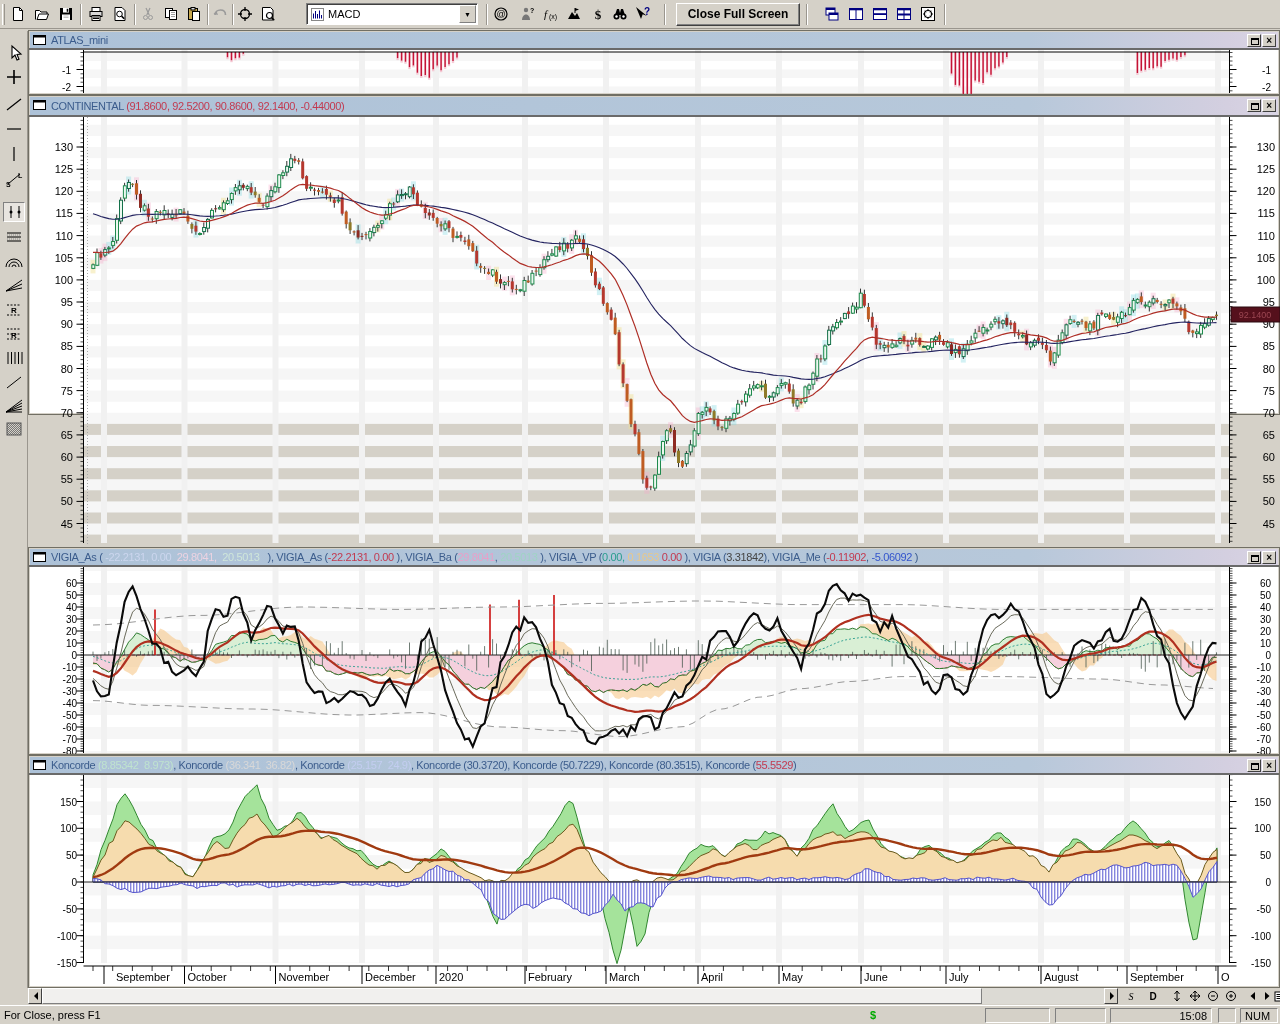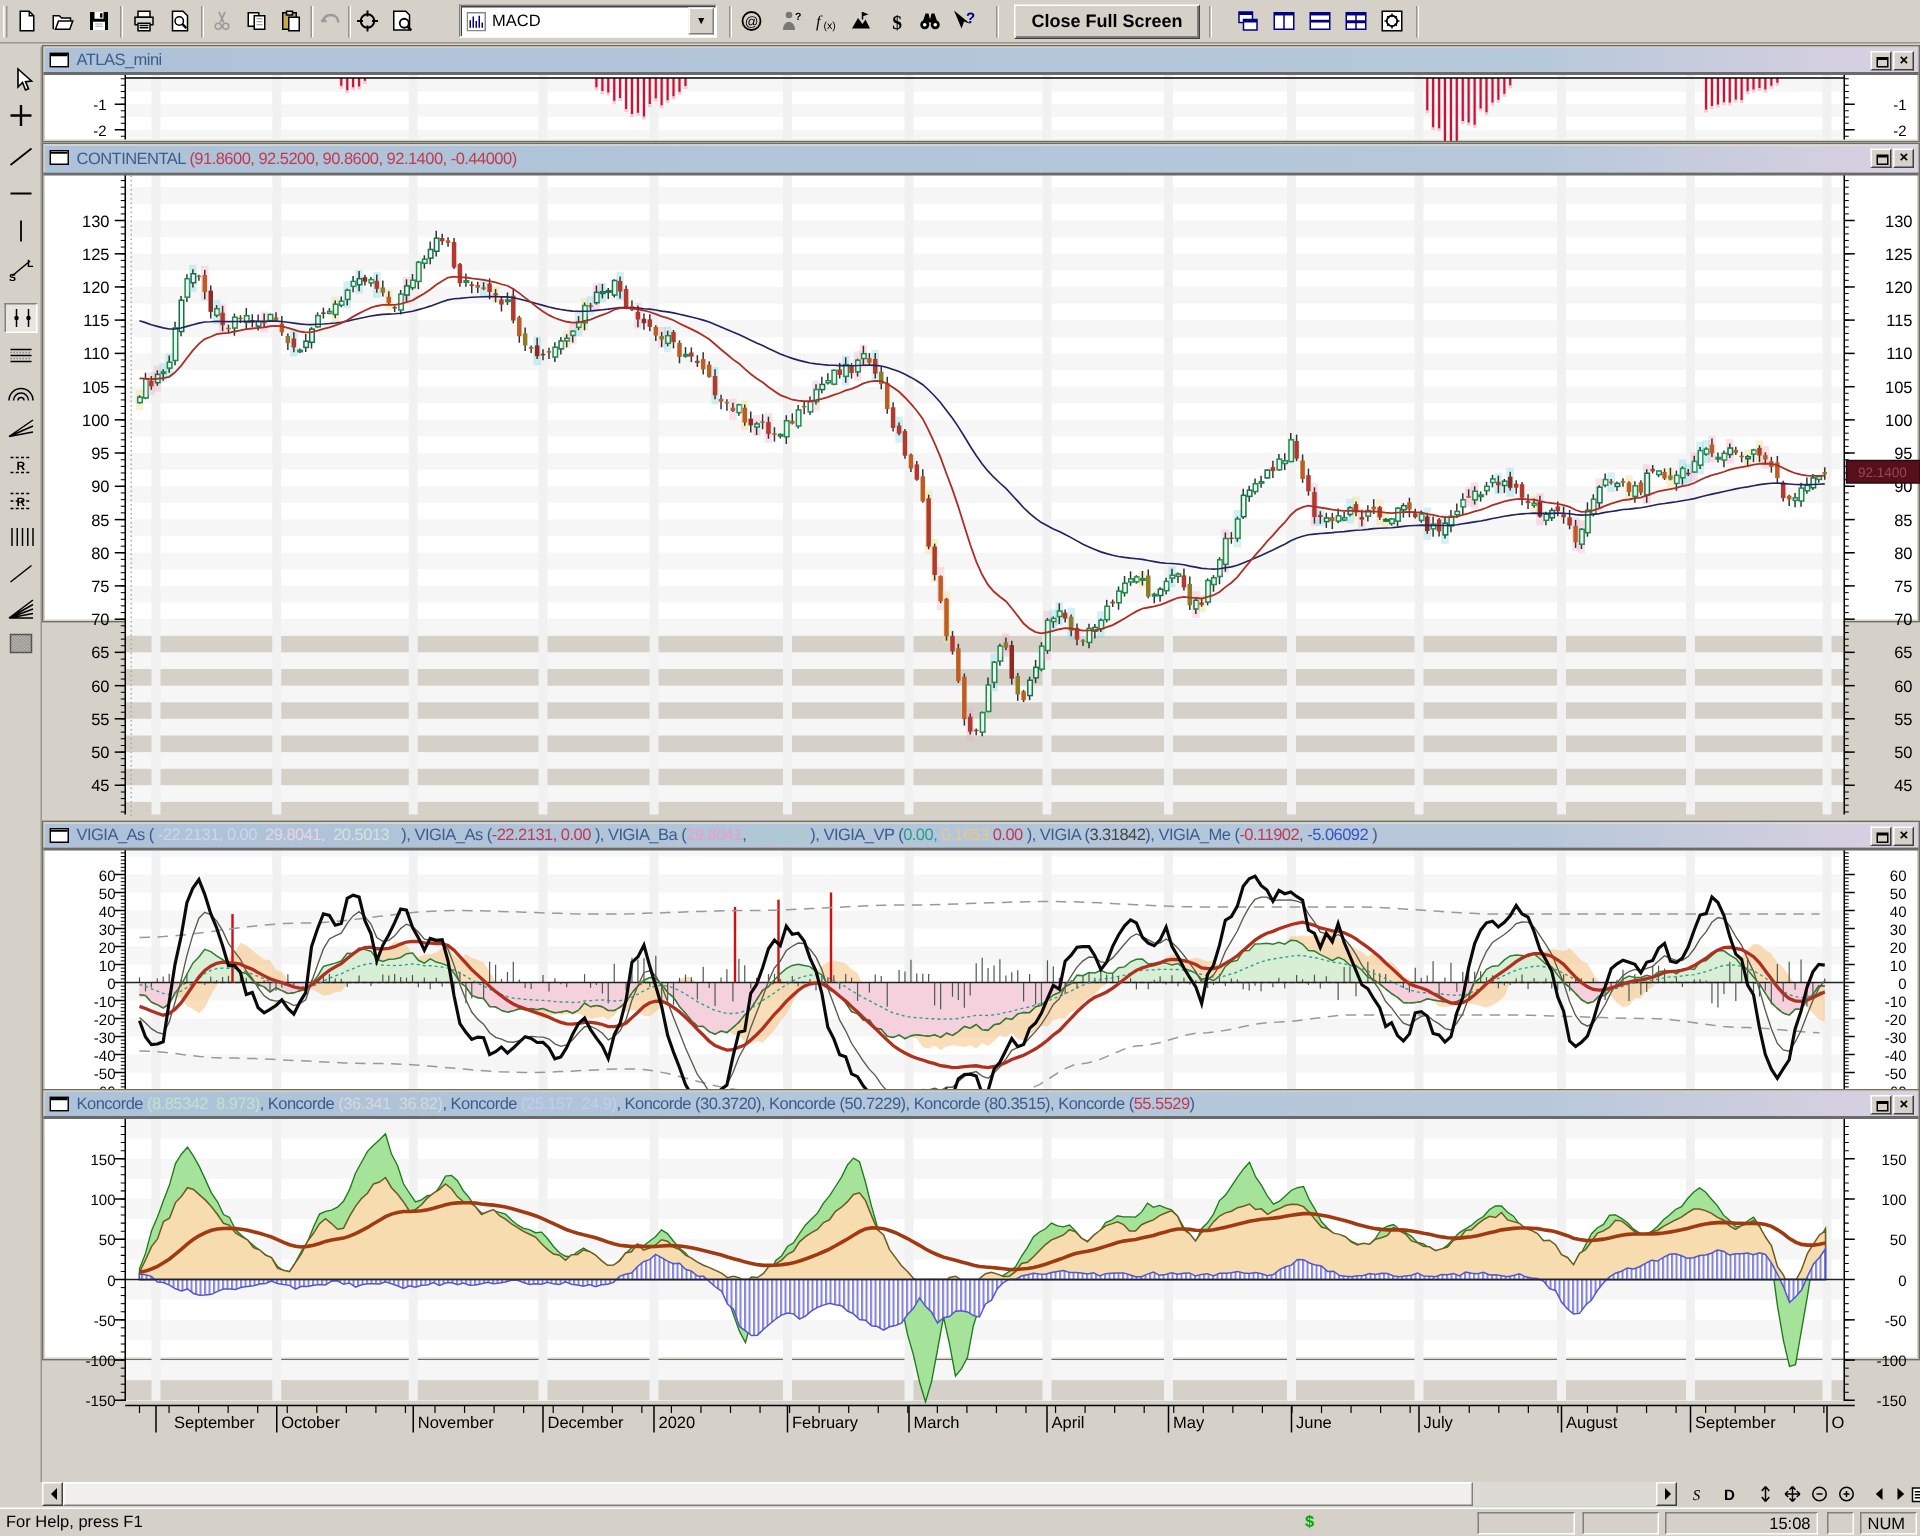--- a/index.html
+++ b/index.html
@@ -1856,21 +1856,21 @@
       <line x1="79.5" y1="573.4" x2="82.5" y2="573.4" stroke="#000" stroke-width="0.7"></line>
       <line x1="1228.5" y1="573.4" x2="1231.5" y2="573.4" stroke="#000" stroke-width="0.7"></line>
       <line x1="79.5" y1="571" x2="82.5" y2="571" stroke="#000" stroke-width="0.7"></line>
       <line x1="1228.5" y1="571" x2="1231.5" y2="571" stroke="#000" stroke-width="0.7"></line>
       <line x1="79.5" y1="568.6" x2="82.5" y2="568.6" stroke="#000" stroke-width="0.7"></line>
       <line x1="1228.5" y1="568.6" x2="1231.5" y2="568.6" stroke="#000" stroke-width="0.7"></line>
       <line x1="79.5" y1="566.2" x2="82.5" y2="566.2" stroke="#000" stroke-width="0.7"></line>
       <line x1="1228.5" y1="566.2" x2="1231.5" y2="566.2" stroke="#000" stroke-width="0.7"></line>
     </svg>
   </div>
-<div class="win" style="top:726px;height:181px">
+<div class="win" style="top:755px;height:233px">
     <div class="tb" style="height:16px;line-height:16px"><span class="tbicon"></span><span style="color:#3b5c8c">Koncorde </span><span style="color:#bfe3cf">(8.85342&nbsp;&nbsp;8.973)</span><span style="color:#3b5c8c">, Koncorde </span><span style="color:#d8d8d8">(36.341&nbsp;&nbsp;36.82)</span><span style="color:#3b5c8c">, Koncorde </span><span style="color:#c3cdf0">(25.157&nbsp;&nbsp;24.9)</span><span style="color:#3b5c8c">, Koncorde (</span><span style="color:#3b5c8c">30.3720</span><span style="color:#3b5c8c">), Koncorde (</span><span style="color:#3b5c8c">50.7229</span><span style="color:#3b5c8c">), Koncorde (</span><span style="color:#3b5c8c">80.3515</span><span style="color:#3b5c8c">), Koncorde (</span><span style="color:#c23a50">55.5529</span><span style="color:#3b5c8c">)</span><span class="tbbtns"><span class="tbb"><span class="rst"></span></span><span class="tbb xg">×</span></span></div>
     <div class="tsepl" style="top:17px"></div>
     <svg class="cv" style="top:18px" width="1250" height="213" viewBox="29 774 1250 213">
       <rect x="83" y="774.6" width="1145" height="13.4" fill="#f6f6f6"></rect>
       <rect x="83" y="801.5" width="1145" height="13.4" fill="#f6f6f6"></rect>
       <rect x="83" y="828.3" width="1145" height="13.4" fill="#f6f6f6"></rect>
       <rect x="83" y="855.2" width="1145" height="13.4" fill="#f6f6f6"></rect>
       <rect x="83" y="882" width="1145" height="13.4" fill="#f6f6f6"></rect>
       <rect x="83" y="908.9" width="1145" height="13.4" fill="#f6f6f6"></rect>
       <rect x="83" y="935.7" width="1145" height="13.4" fill="#f6f6f6"></rect>
@@ -2126,21 +2126,21 @@
       </svg></div>
     <div class="mbi" style="left:1260px"><svg width="14" height="14" viewBox="0 0 14 14">
         <path d="M5 3l4.5 4L5 11z" fill="#000"></path>
       </svg></div>
     <div class="mbi" style="left:1273px"><svg width="14" height="14" viewBox="0 0 14 14">
         <rect x="2" y="3" width="10" height="9" fill="#fff" stroke="#000"></rect>
         <path d="M3.5 5.5h7M3.5 7.5h7M3.5 9.5h7" stroke="#000"></path>
       </svg></div>
   </div>
 <div id="status">
-    <span style="position:absolute;left:4px;top:3px">For Help, press F1</span>
+    <span style="position:absolute;left:4px;top:3px">For Close, press F1</span>
     <span style="position:absolute;left:870px;top:3px;color:#0a0;font-weight:bold">$</span>
     <div class="sb" style="left:985px;width:65px"></div>
     <div class="sb" style="left:1055px;width:51px"></div>
     <div class="sb" style="left:1110px;width:102px">
       <span style="position:absolute;right:4px;top:1px">15:08</span>
     </div>
     <div class="sb" style="left:1218px;width:18px"></div>
     <div class="sb" style="left:1240px;width:38px">
       <span style="position:absolute;left:4px;top:1px">NUM</span>
     </div>

